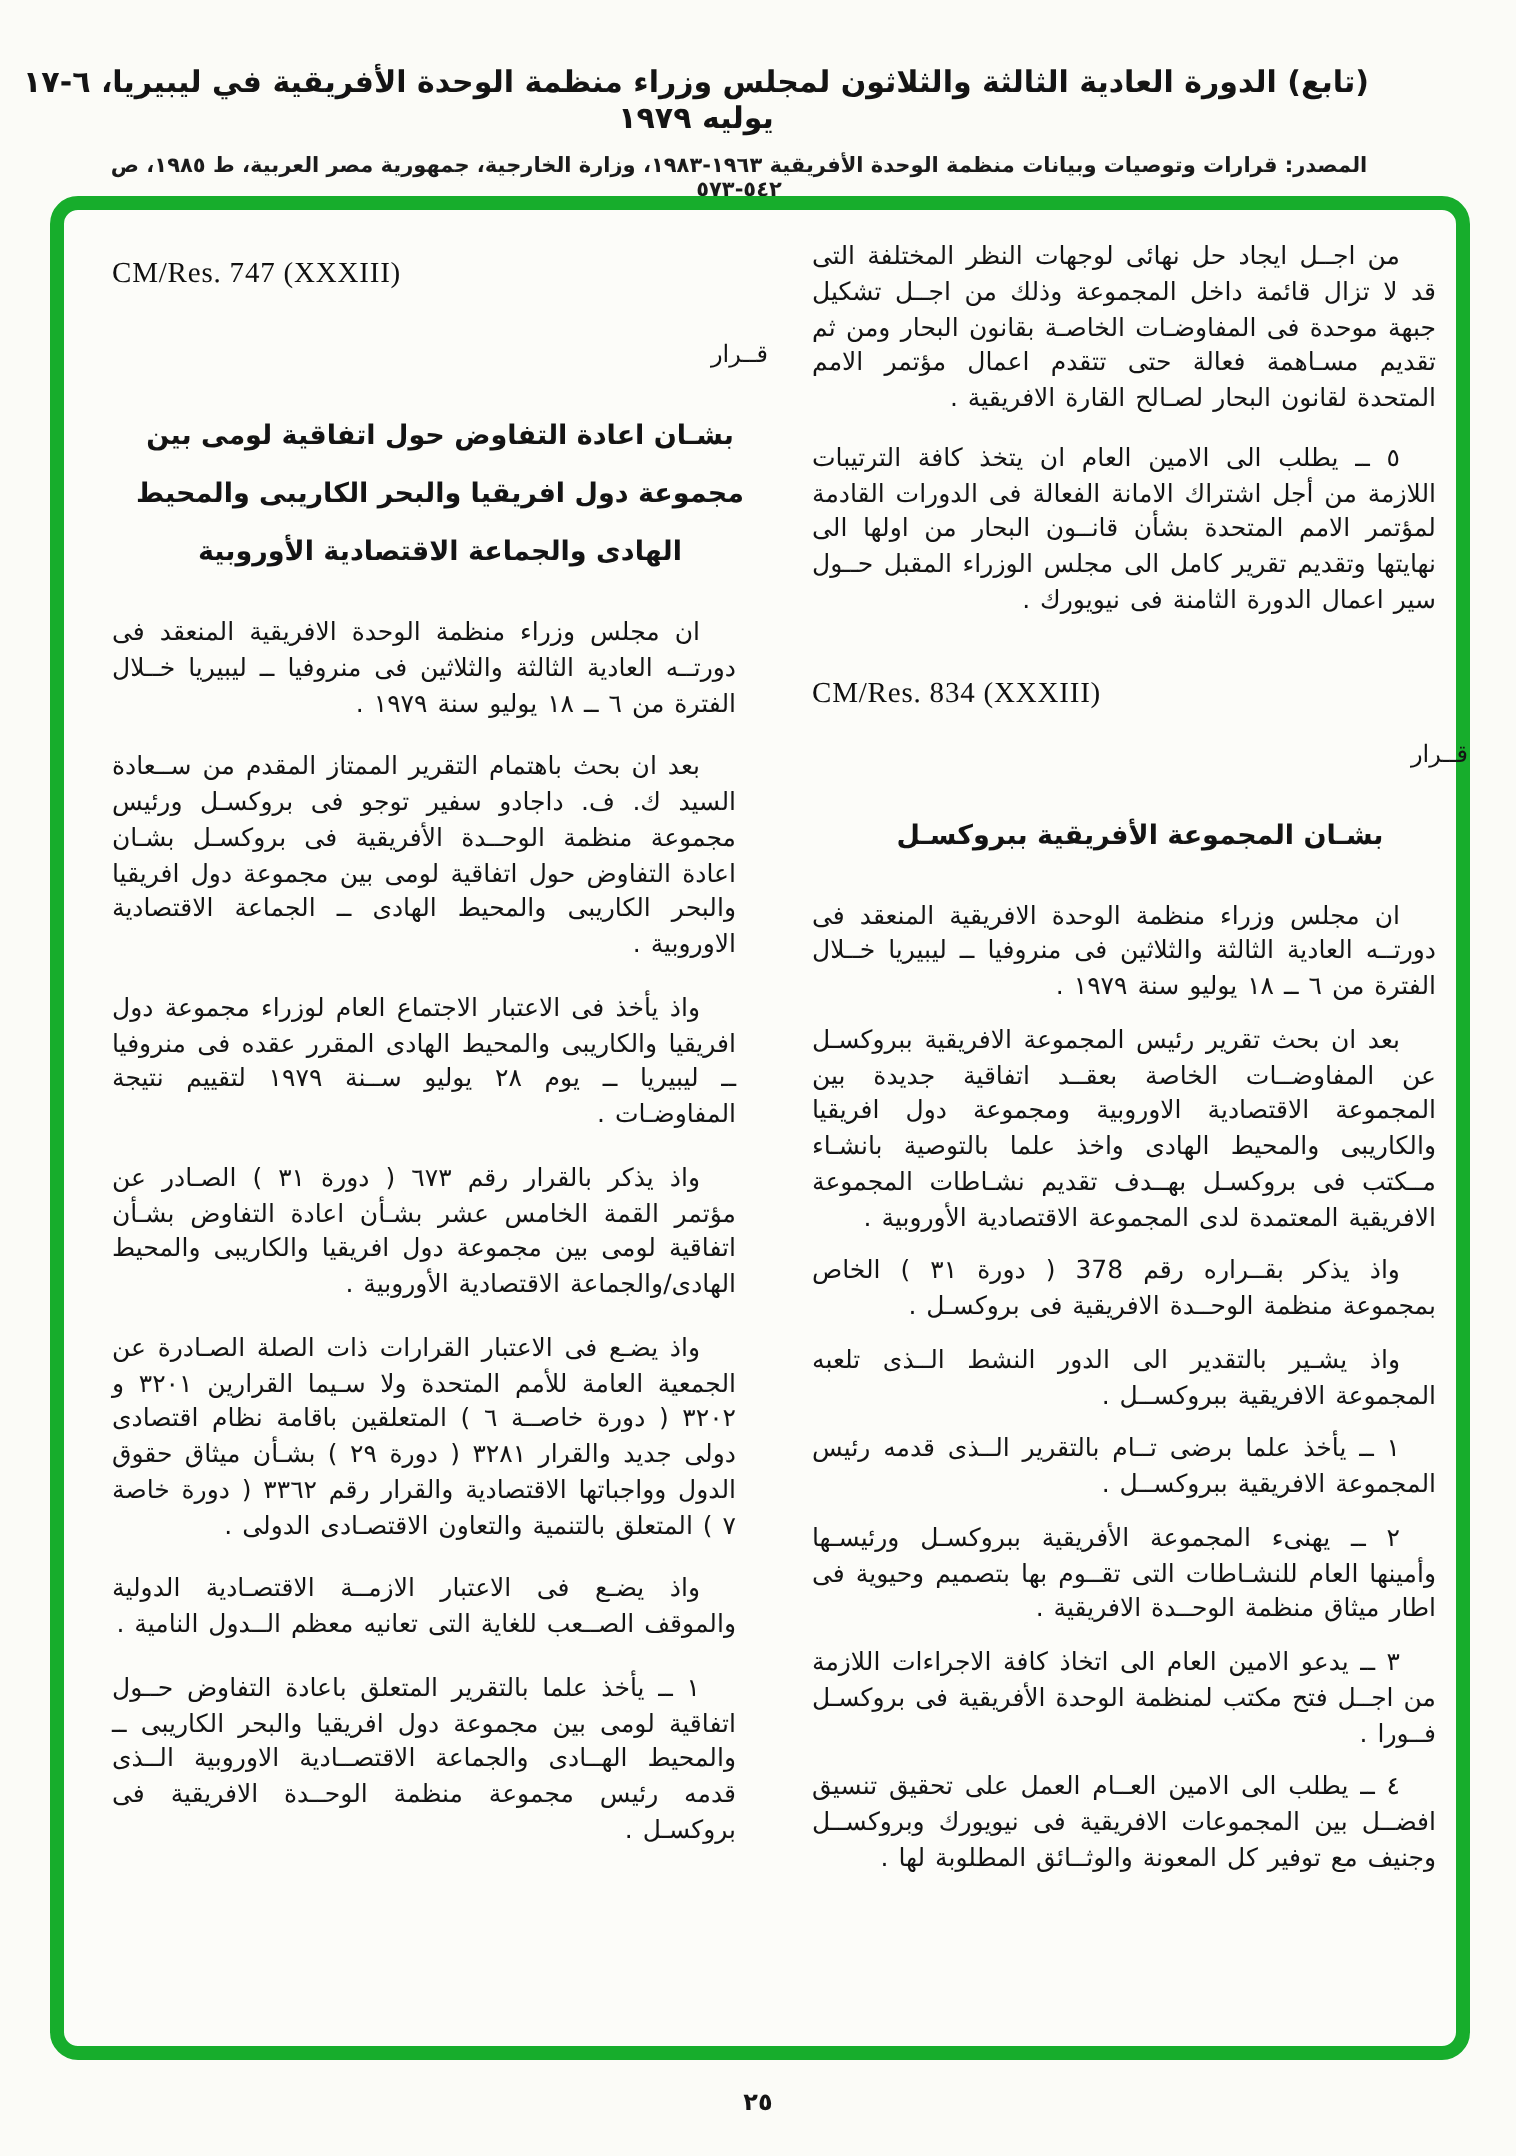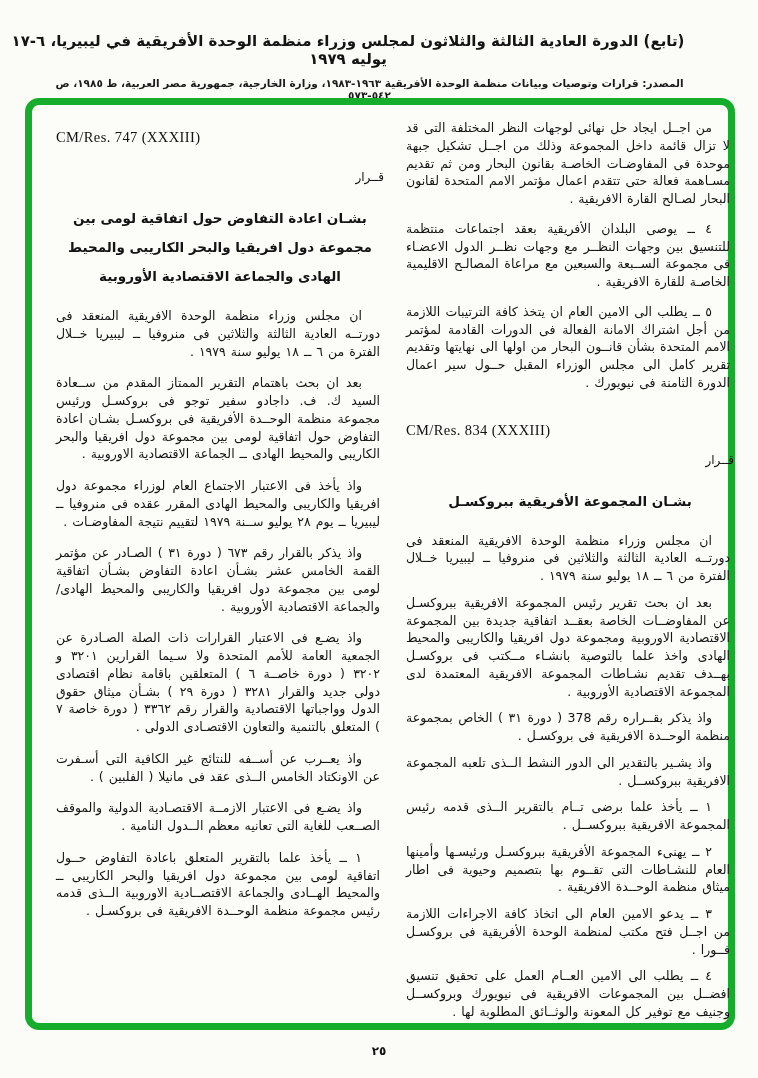--- a/index.html
+++ b/index.html
@@ -48,21 +48,21 @@
     margin:0 0 20px 0;
   }
   .subject{
     text-align:center;font-weight:bold;font-size:13.5px;
     line-height:2.15;white-space:pre-line;
     margin:0 0 16px 0;
   }
   p.para{
     font-size:12.5px;line-height:1.42;
     text-align:justify;text-align-last:right;
-    margin:0 4px 14px 0;text-indent:18px;
+    margin:0 16px 14px 0;text-indent:18px;
     word-spacing:1px;
   }
   .col-right p.para{margin-bottom:9px;}
   .col-right p.cont{margin-bottom:12px;}
   .footer-page{
     position:absolute;left:0;top:1044px;width:758px;
     text-align:center;font-size:12px;font-weight:bold;
   }
 </style>
 </head>
@@ -79,28 +79,26 @@
     <div class="latin-ref">CM/Res. 747 (XXXIII)</div>
     <div class="decision-heading">قــرار</div>
     <div class="subject">بشـان اعادة التفاوض حول اتفاقية لومى بين
 مجموعة دول افريقيا والبحر الكاريبى والمحيط
 الهادى والجماعة الاقتصادية الأوروبية</div>
     <p class="para">ان مجلس وزراء منظمة الوحدة الافريقية المنعقد فى دورتــه العادية الثالثة والثلاثين فى منروفيا ــ ليبيريا خــلال الفترة من ٦ ــ ١٨ يوليو سنة ١٩٧٩ .</p>
     <p class="para">بعد ان بحث باهتمام التقرير الممتاز المقدم من ســعادة السيد ك. ف. داجادو سفير توجو فى بروكسـل ورئيس مجموعة منظمة الوحــدة الأفريقية فى بروكسـل بشـان اعادة التفاوض حول اتفاقية لومى بين مجموعة دول افريقيا والبحر الكاريبى والمحيط الهادى ــ الجماعة الاقتصادية الاوروبية .</p>
     <p class="para">واذ يأخذ فى الاعتبار الاجتماع العام لوزراء مجموعة دول افريقيا والكاريبى والمحيط الهادى المقرر عقده فى منروفيا ــ ليبيريا ــ يوم ٢٨ يوليو ســنة ١٩٧٩ لتقييم نتيجة المفاوضـات .</p>
     <p class="para">واذ يذكر بالقرار رقم ٦٧٣ ( دورة ٣١ ) الصـادر عن مؤتمر القمة الخامس عشر بشـأن اعادة التفاوض بشـأن اتفاقية لومى بين مجموعة دول افريقيا والكاريبى والمحيط الهادى/والجماعة الاقتصادية الأوروبية .</p>
     <p class="para">واذ يضـع فى الاعتبار القرارات ذات الصلة الصـادرة عن الجمعية العامة للأمم المتحدة ولا سـيما القرارين ٣٢٠١ و ٣٢٠٢ ( دورة خاصــة ٦ ) المتعلقين باقامة نظام اقتصادى دولى جديد والقرار ٣٢٨١ ( دورة ٢٩ ) بشـأن ميثاق حقوق الدول وواجباتها الاقتصادية والقرار رقم ٣٣٦٢ ( دورة خاصة ٧ ) المتعلق بالتنمية والتعاون الاقتصـادى الدولى .</p>
-    <p class="para">واذ يعــرب عن أســفه للنتائج غير الكافية التى أسـفرت عن الاونكتاد الخامس الــذى عقد فى مانيلا ( الفلبين ) .</p>
     <p class="para">واذ يضـع فى الاعتبار الازمــة الاقتصـادية الدولية والموقف الصــعب للغاية التى تعانيه معظم الــدول النامية .</p>
     <p class="para">١ ــ يأخذ علما بالتقرير المتعلق باعادة التفاوض حــول اتفاقية لومى بين مجموعة دول افريقيا والبحر الكاريبى ــ والمحيط الهــادى والجماعة الاقتصــادية الاوروبية الــذى قدمه رئيس مجموعة منظمة الوحــدة الافريقية فى بروكسـل .</p>
   </div>
 
   <div class="col col-right">
     <p class="para cont">من اجــل ايجاد حل نهائى لوجهات النظر المختلفة التى قد لا تزال قائمة داخل المجموعة وذلك من اجــل تشكيل جبهة موحدة فى المفاوضـات الخاصـة بقانون البحار ومن ثم تقديم مسـاهمة فعالة حتى تتقدم اعمال مؤتمر الامم المتحدة لقانون البحار لصـالح القارة الافريقية .</p>
-    <p class="para cont">٤ ــ يوصى البلدان الأفريقية بعقد اجتماعات منتظمة للتنسيق بين وجهات النظــر مع وجهات نظــر الدول الاعضـاء فى مجموعة الســبعة والسبعين مع مراعاة المصالـح الاقليمية الخاصـة للقارة الافريقية .</p>
     <p class="para cont">٥ ــ يطلب الى الامين العام ان يتخذ كافة الترتيبات اللازمة من أجل اشتراك الامانة الفعالة فى الدورات القادمة لمؤتمر الامم المتحدة بشأن قانــون البحار من اولها الى نهايتها وتقديم تقرير كامل الى مجلس الوزراء المقبل حــول سير اعمال الدورة الثامنة فى نيويورك .</p>
     <div class="latin-ref">CM/Res. 834 (XXXIII)</div>
     <div class="decision-heading">قــرار</div>
     <div class="subject">بشـان المجموعة الأفريقية ببروكسـل</div>
     <p class="para">ان مجلس وزراء منظمة الوحدة الافريقية المنعقد فى دورتــه العادية الثالثة والثلاثين فى منروفيا ــ ليبيريا خــلال الفترة من ٦ ــ ١٨ يوليو سنة ١٩٧٩ .</p>
     <p class="para">بعد ان بحث تقرير رئيس المجموعة الافريقية ببروكسـل عن المفاوضــات الخاصة بعقــد اتفاقية جديدة بين المجموعة الاقتصادية الاوروبية ومجموعة دول افريقيا والكاريبى والمحيط الهادى واخذ علما بالتوصية بانشـاء مــكتب فى بروكسـل بهــدف تقديم نشـاطات المجموعة الافريقية المعتمدة لدى المجموعة الاقتصادية الأوروبية .</p>
     <p class="para">واذ يذكر بقــراره رقم 378 ( دورة ٣١ ) الخاص بمجموعة منظمة الوحــدة الافريقية فى بروكسـل .</p>
     <p class="para">واذ يشـير بالتقدير الى الدور النشط الــذى تلعبه المجموعة الافريقية ببروكســل .</p>
     <p class="para">١ ــ يأخذ علما برضى تــام بالتقرير الــذى قدمه رئيس المجموعة الافريقية ببروكســل .</p>
     <p class="para">٢ ــ يهنىء المجموعة الأفريقية ببروكسـل ورئيسـها وأمينها العام للنشـاطات التى تقــوم بها بتصميم وحيوية فى اطار ميثاق منظمة الوحــدة الافريقية .</p>

